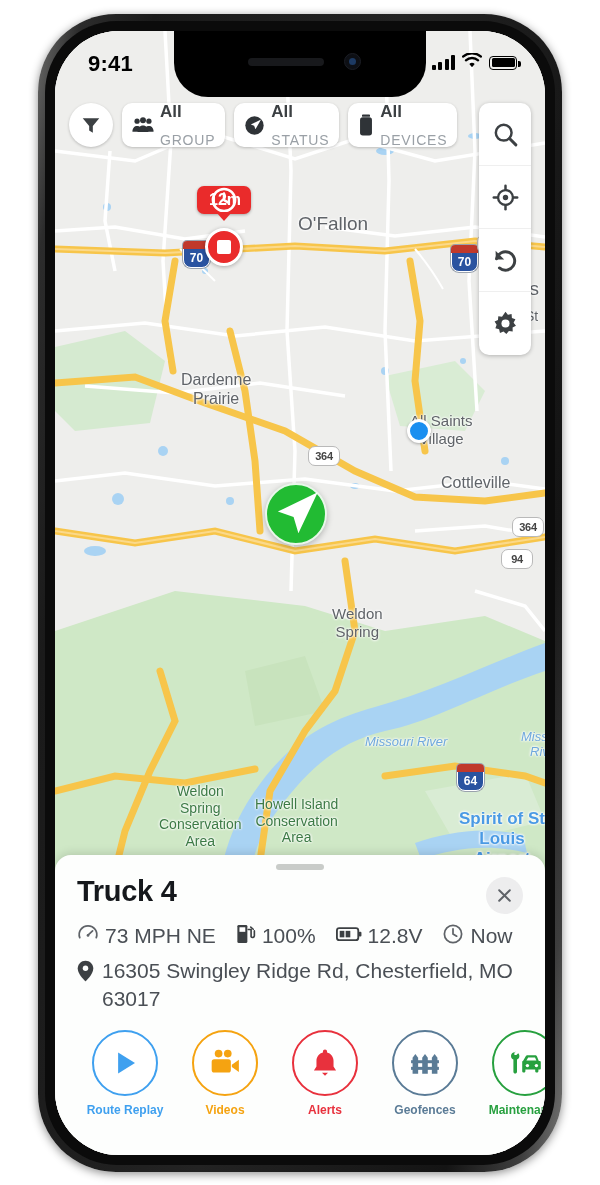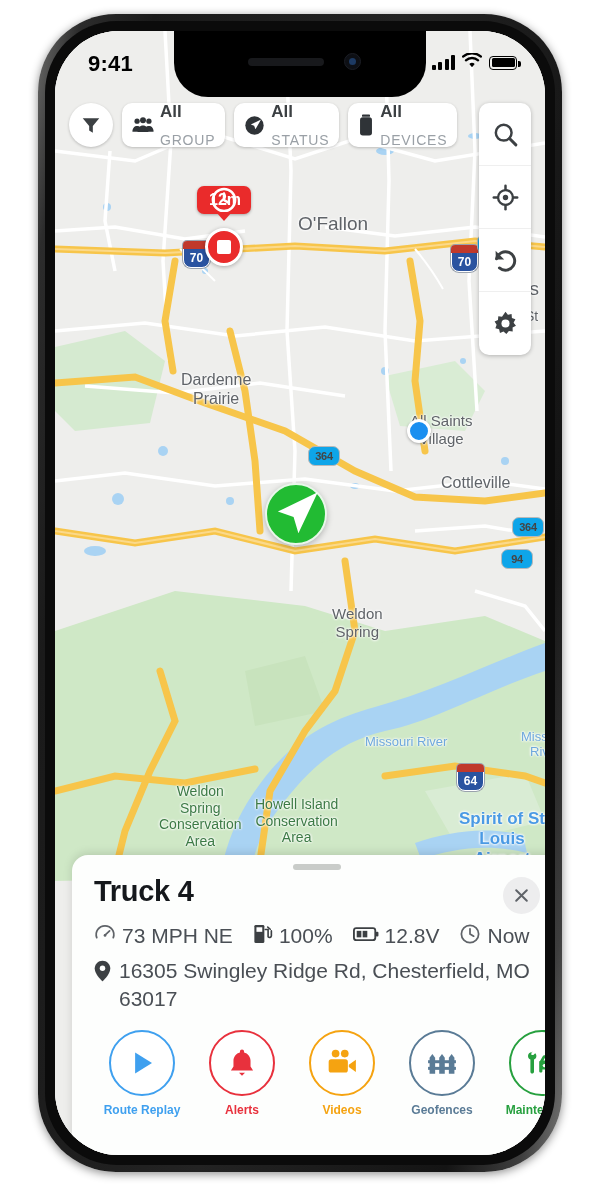--- a/index.html
+++ b/index.html
@@ -99,28 +99,28 @@
   }
   #map svg { position: absolute; inset: 0; width: 100%; height: 100%; }
   .map-label {
     position: absolute; color: #5f6368;
     font-family: "Liberation Sans", sans-serif;
     text-align: center; white-space: pre-line; line-height: 1.18;
     text-shadow: 0 0 3px #fff, 0 0 3px #fff, 0 0 2px #fff;
     pointer-events: none;
   }
   .map-label.park { color: #3c7a45; }
-  .map-label.water { color: #6fa8dc; }
+  .map-label.water { color: #6fa8dc; font-style: italic; }
   .map-label.poi { color: #4a9ae4; }
 
   
   .shield {
     position: absolute; display: flex; align-items: center; justify-content: center;
     font-size: 11px; font-weight: bold; color: #444;
-    background: #0ea5e9; border: 1.6px solid #b9b9b9; border-radius: 7px;
+    background: #ffffff; border: 1.6px solid #b9b9b9; border-radius: 7px;
     width: 32px; height: 20px; letter-spacing: -.3px;
   }
   .shield-i {
     position: absolute; width: 27px; height: 27px;
     background: #2a53a0; border-radius: 4px 4px 8px 8px;
     border: 1.5px solid #fff;
     display: flex; align-items: flex-end; justify-content: center;
     color: #fff; font-size: 12px; font-weight: bold;
     padding-bottom: 2px;
     box-shadow: 0 0 0 1px #9aa2ad;
@@ -205,21 +205,20 @@
   #airport-pin {
     position: absolute; left: 388px; top: 736px; z-index: 13;
   }
 
   
   #bottom-sheet {
     position: absolute; left: 0; bottom: 0; width: 100%; height: 300px;
     background: #fdfefd; border-radius: 16px 16px 0 0;
     box-shadow: 0 -2px 10px rgba(0,0,0,.13); z-index: 30;
     padding: 0 22px;
-    margin-left: 17px;
   }
   #sheet-grabber {
     width: 48px; height: 6px; border-radius: 3px; background: #c9ccc9;
     margin: 9px auto 0;
   }
   #sheet-header { display: flex; align-items: flex-start; justify-content: space-between; margin-top: 5px; }
   #vehicle-title { font-size: 29px; font-weight: bold; color: #15181c; letter-spacing: -.3px; }
   #close-button {
     width: 37px; height: 37px; border-radius: 50%; background: #ededee;
     display: flex; align-items: center; justify-content: center;
@@ -551,42 +550,42 @@
     <div id="actions-row">
       <div class="action" style="color:#3fa0ef">
         <div class="action-circle">
           <svg width="30" height="30" viewBox="0 0 24 24">
               <path d="M6.5 3.6 L20 12 L6.5 20.4 Z" fill="#3fa0ef"></path>
             </svg>
         </div>
         <div class="action-label">Route Replay</div>
       </div>
 
+      <div class="action" style="color:#f5a311">
+        <div class="action-circle">
+          <svg width="32" height="30" viewBox="0 0 30 26">
+            <circle cx="9" cy="4.2" r="3.6" fill="#f5a311"></circle>
+            <circle cx="17.6" cy="4.2" r="3.6" fill="#f5a311"></circle>
+            <rect x="2.5" y="9.4" width="18" height="12.6" rx="2.4" fill="#f5a311"></rect>
+            <path d="M21.4 14.6 L28 10 L28 21.4 L21.4 16.8 Z" fill="#f5a311"></path>
+          </svg>
+        </div>
+        <div class="action-label">Videos</div>
+      </div>
+
       <div class="action" style="color:#e8313d">
         <div class="action-circle">
           <svg width="28" height="30" viewBox="0 0 24 26">
             <path d="M12 1.2 C11 1.2 10.2 2 10.2 3 L10.2 3.8 C6.9 4.6 4.6 7.5 4.6 11
                      L4.6 16 L2.4 19.4 L21.6 19.4 L19.4 16 L19.4 11
                      C19.4 7.5 17.1 4.6 13.8 3.8 L13.8 3 C13.8 2 13 1.2 12 1.2 Z" fill="#e8313d"></path>
             <path d="M9.4 21.4 L14.6 21.4 L12 24 Z" fill="#e8313d"></path>
           </svg>
         </div>
         <div class="action-label">Alerts</div>
-      </div>
-
-      <div class="action" style="color:#f5a311">
-        <div class="action-circle">
-          <svg width="32" height="30" viewBox="0 0 30 26">
-            <circle cx="9" cy="4.2" r="3.6" fill="#f5a311"></circle>
-            <circle cx="17.6" cy="4.2" r="3.6" fill="#f5a311"></circle>
-            <rect x="2.5" y="9.4" width="18" height="12.6" rx="2.4" fill="#f5a311"></rect>
-            <path d="M21.4 14.6 L28 10 L28 21.4 L21.4 16.8 Z" fill="#f5a311"></path>
-          </svg>
-        </div>
-        <div class="action-label">Videos</div>
       </div>
 
       <div class="action" style="color:#5a7b96">
         <div class="action-circle">
           <svg width="30" height="28" viewBox="0 0 28 26">
             <g fill="#5a7b96">
               <path d="M2.4 8 L5 4.6 L7.6 8 L7.6 23 L2.4 23 Z"></path>
               <path d="M11.4 8 L14 4.6 L16.6 8 L16.6 23 L11.4 23 Z"></path>
               <path d="M20.4 8 L23 4.6 L25.6 8 L25.6 23 L20.4 23 Z"></path>
               <rect x="1" y="10.4" width="26" height="2.8"></rect>

